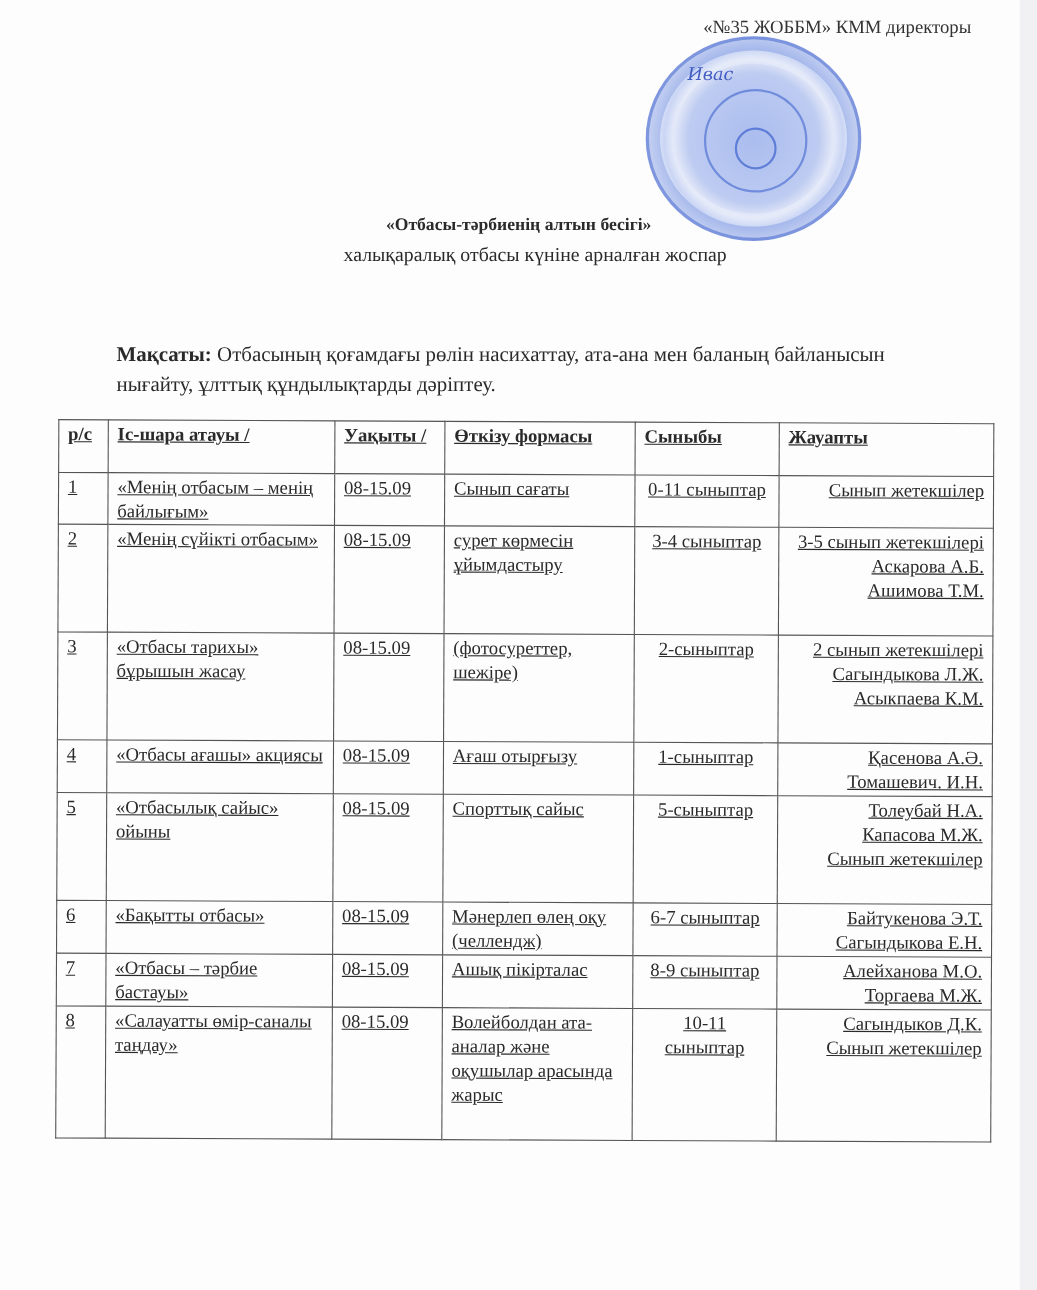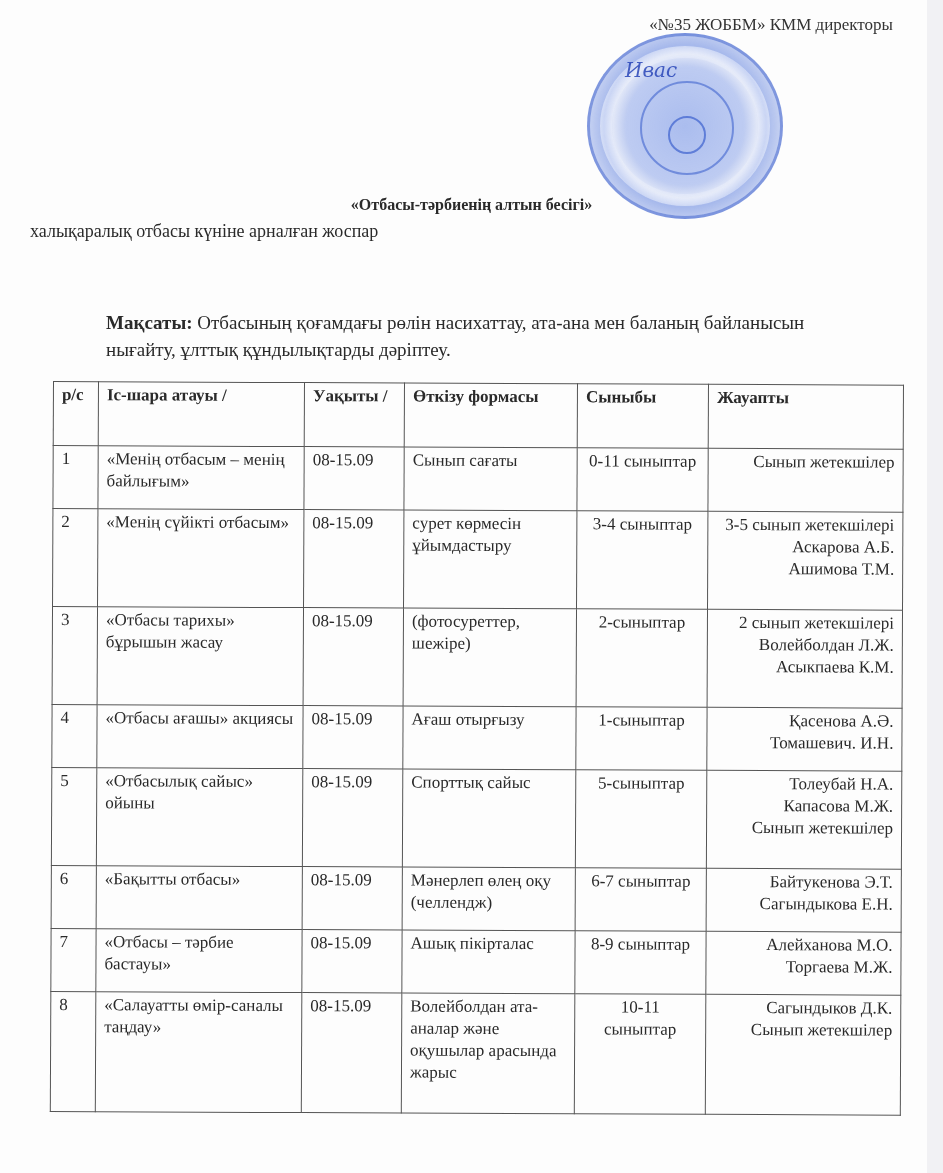--- a/index.html
+++ b/index.html
@@ -4,40 +4,40 @@
 <style>
   html, body { margin: 0; padding: 0; }
   body {
     width: 943px; height: 1173px; overflow: hidden; position: relative;
     background: #fdfdfd;
     font-family: "Liberation Serif", serif;
     color: #2a2a2a;
   }
   .side-strip { position: absolute; top: 0; right: 0; width: 16px; height: 1173px; background: #f1f1f4; }
   .approve { position: absolute; top: 14px; right: 48px; text-align: right; font-size: 17px; line-height: 22px; color: #333; }
-  .approve .l2 { margin-right: 2px; }
+  .approve .l2 { margin-right: 12px; }
   .approve .sig { display: inline-block; width: 120px; border-bottom: 1px solid #333; margin-right: 4px; height: 14px; vertical-align: baseline; }
   .stamp {
     position: absolute; left: 587px; top: 33px; width: 190px; height: 180px; border-radius: 50%;
     border: 3px solid rgba(40,80,200,0.55);
     background: radial-gradient(circle, rgba(70,110,220,0.45) 0%, rgba(70,110,220,0.35) 45%, rgba(70,110,220,0.15) 55%, rgba(70,110,220,0.35) 62%, rgba(70,110,220,0.1) 72%, rgba(70,110,220,0.3) 100%);
     box-shadow: inset 0 0 0 10px rgba(60,100,210,0.25), inset 0 0 0 22px rgba(255,255,255,0.2);
   }
   .stamp .inner { position: absolute; left: 50px; top: 45px; width: 90px; height: 90px; border-radius: 50%; border: 2px solid rgba(40,80,200,0.5); }
   .stamp .core { position: absolute; left: 78px; top: 80px; width: 34px; height: 34px; border-radius: 50%; border: 2px solid rgba(40,80,200,0.6); }
-  .signature { position: absolute; left: 625px; top: 58px; font-family: "DejaVu Serif", serif; font-style: italic; font-size: 20px; color: rgba(30,60,180,0.8); }
+  .signature { position: absolute; left: 625px; top: 58px; font-family: "DejaVu Serif", serif; font-style: italic; font-size: 16px; color: rgba(30,60,180,0.8); }
   .title { position: absolute; top: 196px; left: 0; width: 943px; text-align: center; font-weight: bold; font-size: 16px; }
-  .subtitle { position: absolute; top: 221px; left: 0; width: 943px; text-align: left; font-size: 18px; padding-left: 30px; box-sizing: border-box; }
+  .subtitle { position: absolute; top: 221px; left: 0; width: 943px; text-align: center; font-size: 18px; padding-left: 30px; box-sizing: border-box; }
   .goal { position: absolute; top: 309px; left: 106px; width: 720px; font-size: 19px; line-height: 27px; }
   .goal b { font-weight: bold; }
   table.plan {
     position: absolute; top: 381px; left: 53px; border-collapse: collapse; width: 851px;
     font-size: 17px; line-height: 22px; transform: rotate(0.25deg); transform-origin: left top;
   }
-  table.plan td, table.plan th { border: 1px solid #555; vertical-align: top; padding: 2px 8px 16px 8px; text-align: left; }
+  table.plan td, table.plan th { border: 1px solid #555; vertical-align: top; padding: 2px 8px 0 8px; text-align: left; text-decoration: underline; }
   table.plan th { font-weight: bold; height: 45px; }
   table.plan td.c { text-align: center; }
   .w1 { width: 28px; } .w2 { width: 189px; } .w3 { width: 83px; } .w4 { width: 156px; } .w5 { width: 114px; }
   .cell-line { display: block; text-align: right; }
 </style>
 </head>
 <body>
 
 <div class="side-strip"></div>
 
@@ -94,21 +94,21 @@
         </td>
       </tr>
       <tr style="height: 98px;">
         <td>3</td>
         <td>«Отбасы тарихы» бұрышын жасау</td>
         <td>08-15.09</td>
         <td>(фотосуреттер, шежіре)</td>
         <td class="c">2-сыныптар</td>
         <td>
           <span class="cell-line">2 сынып жетекшілері</span>
-          <span class="cell-line">Волейболдан Л.Ж.</span>
+          <span class="cell-line">Сагындыкова Л.Ж.</span>
           <span class="cell-line">Асыкпаева К.М.</span>
         </td>
       </tr>
       <tr style="height: 48px;">
         <td>4</td>
         <td>«Отбасы ағашы» акциясы</td>
         <td>08-15.09</td>
         <td>Ағаш отырғызу</td>
         <td class="c">1-сыныптар</td>
         <td>

